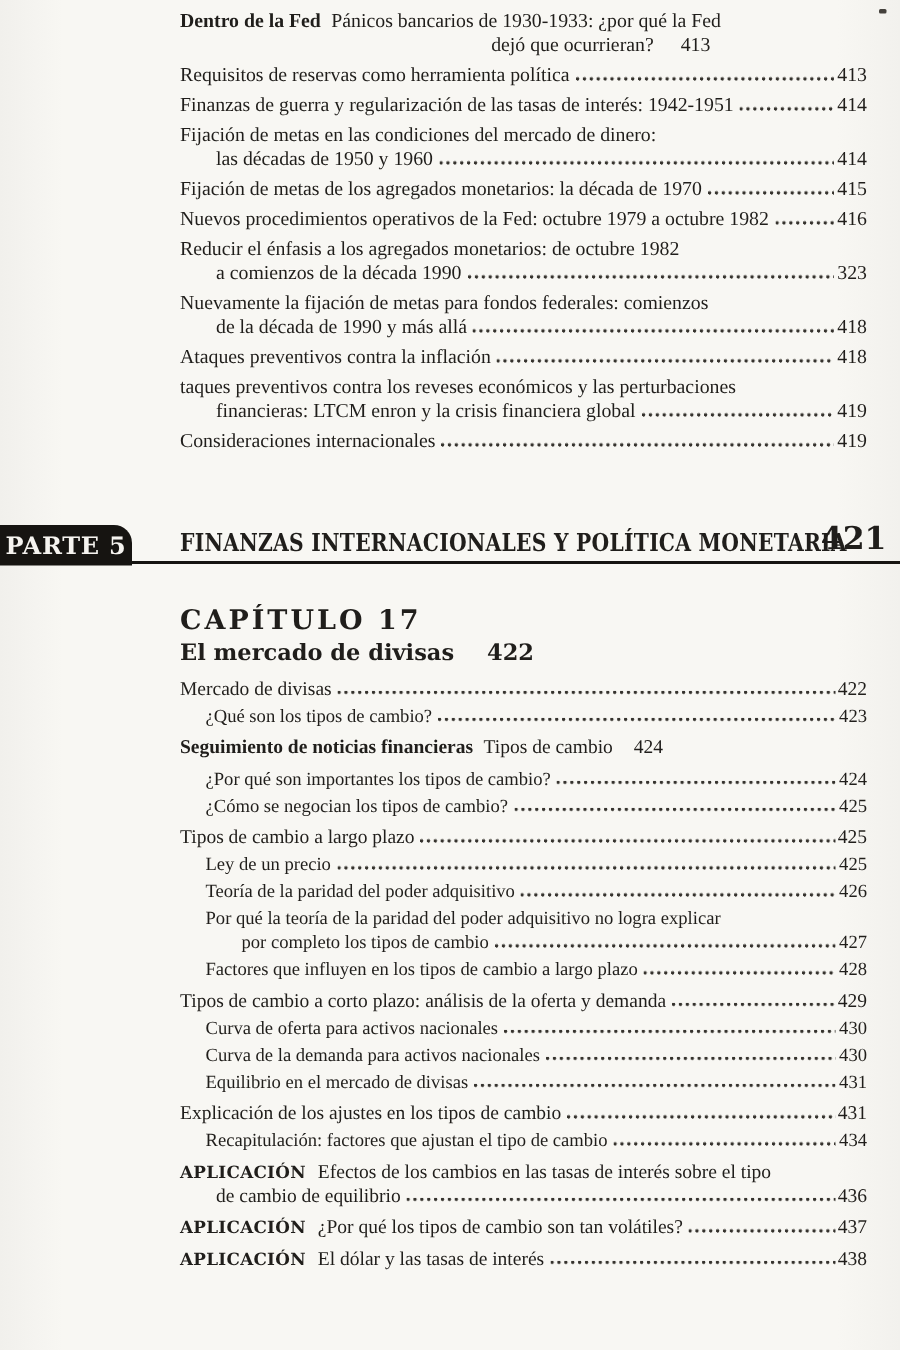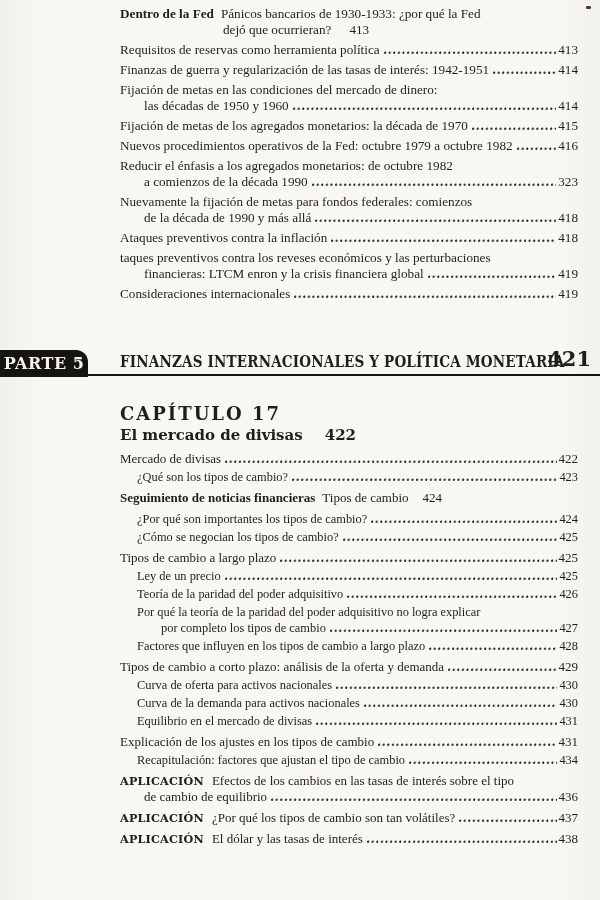--- a/index.html
+++ b/index.html
@@ -19,21 +19,21 @@
     background-image:radial-gradient(circle at 1.1px 1.6px,#35322d 1.02px,rgba(0,0,0,0) 1.3px);
     background-size:4.6px 3px;background-repeat:repeat-x;background-position:left bottom;}
   .pagenum{flex:0 0 auto;}
   .cont{padding-left:24px;}
 
   
   .toc-top{font-size:13.2px;}
   .toc-top .toc-line{line-height:16px;}
   .toc-top .toc-entry{margin-bottom:4px;}
   .feature-label{font-weight:bold;margin-right:7px;}
-  .feature-top .feature-cont{padding-left:103px;}
+  .feature-top .feature-cont{padding-left:103px;justify-content:center;}
   .inline-page{margin-left:18px;}
   .feature-line .inline-page{margin-left:14px;}
 
   
   .part-banner{position:relative;margin:44px -22px 0 -120px;height:28px;
     border-bottom:2.5px solid #161411;}
   .part-badge{position:absolute;left:0;bottom:-2.5px;width:88px;height:27px;
     background:#161411;color:#f5f3ef;border-radius:0 12px 0 0;
     display:flex;align-items:center;justify-content:center;
     font-family:"DejaVu Serif",serif;font-weight:bold;font-size:16px;letter-spacing:.5px;}

